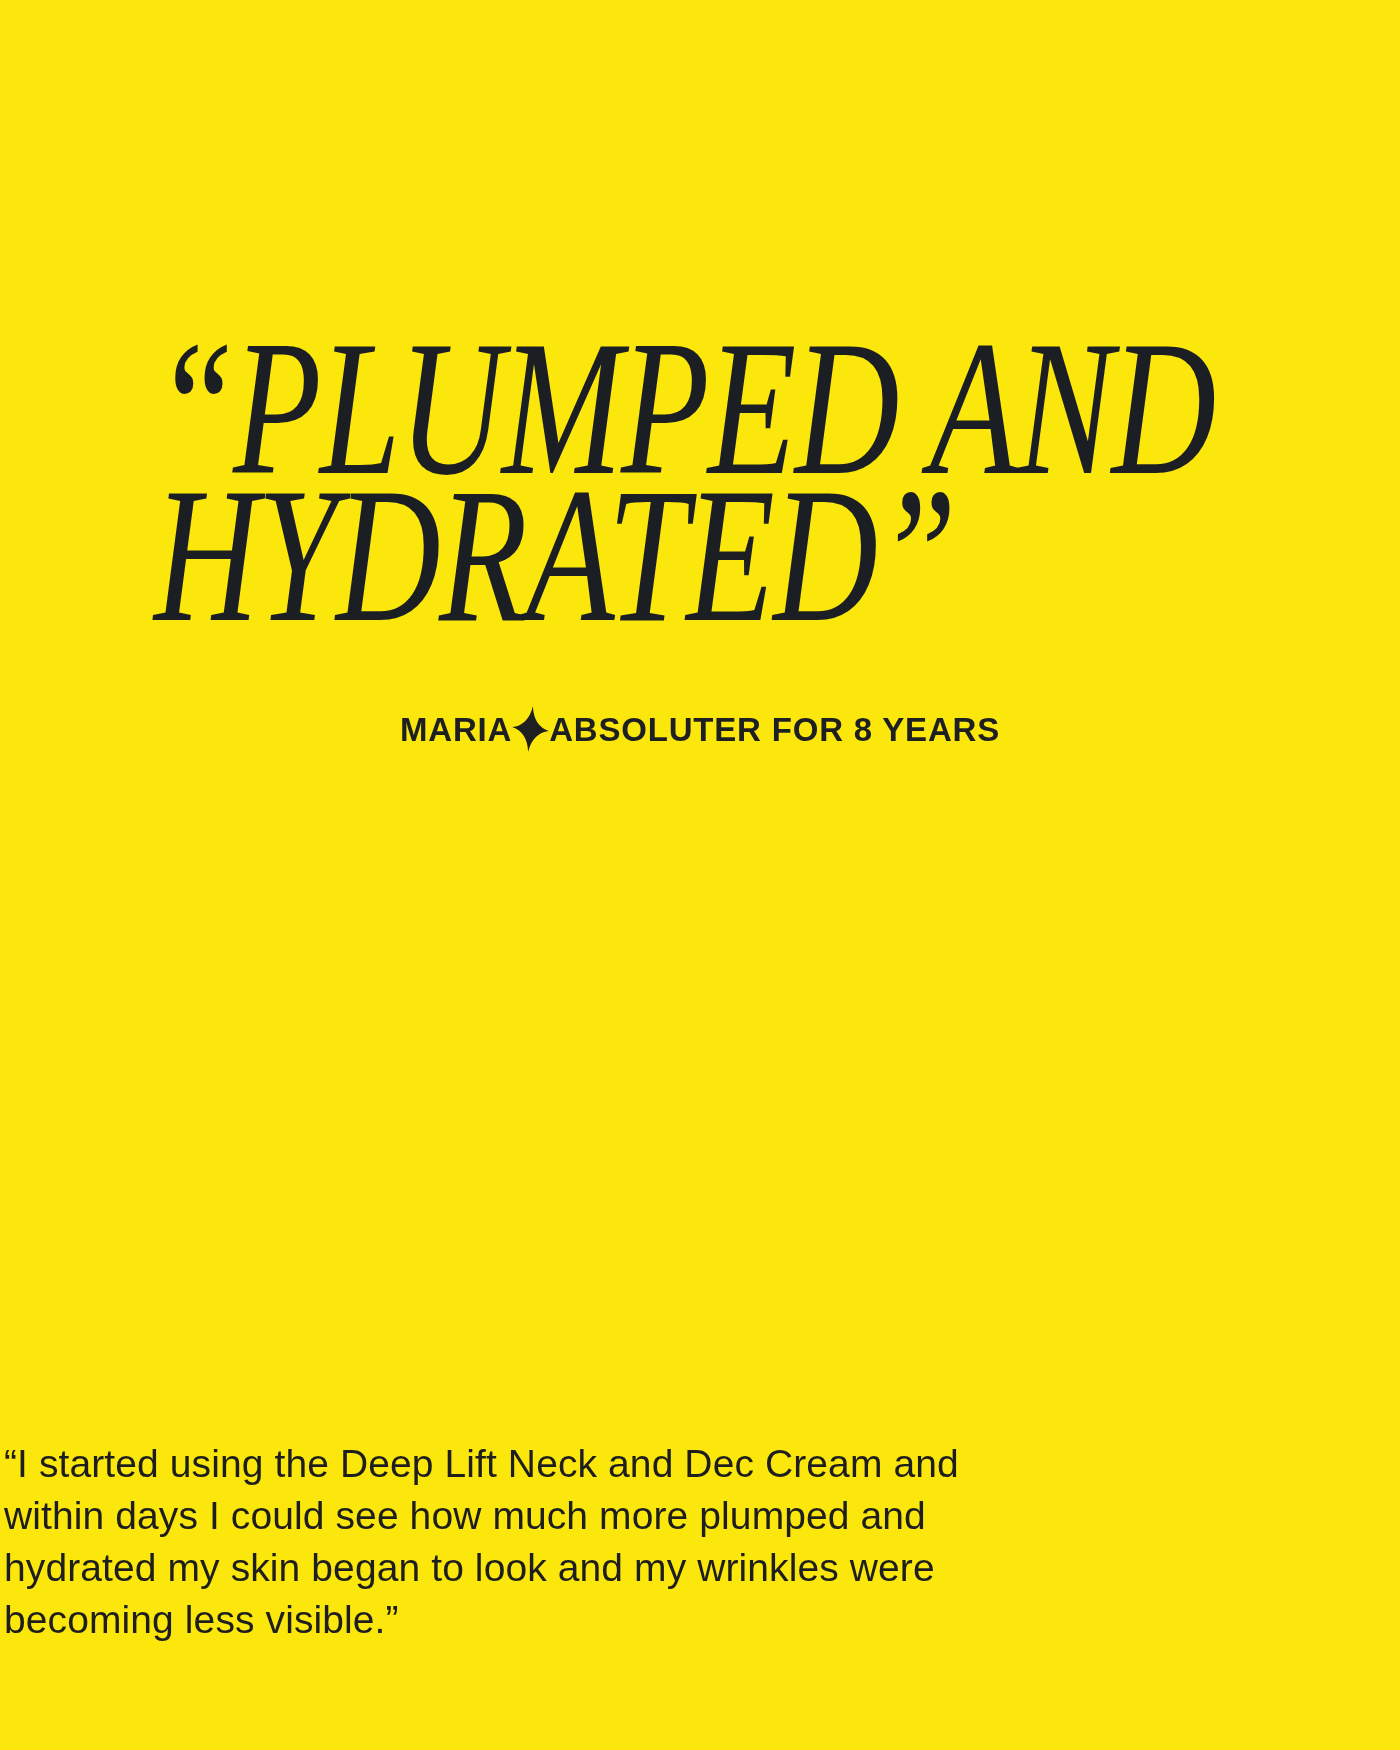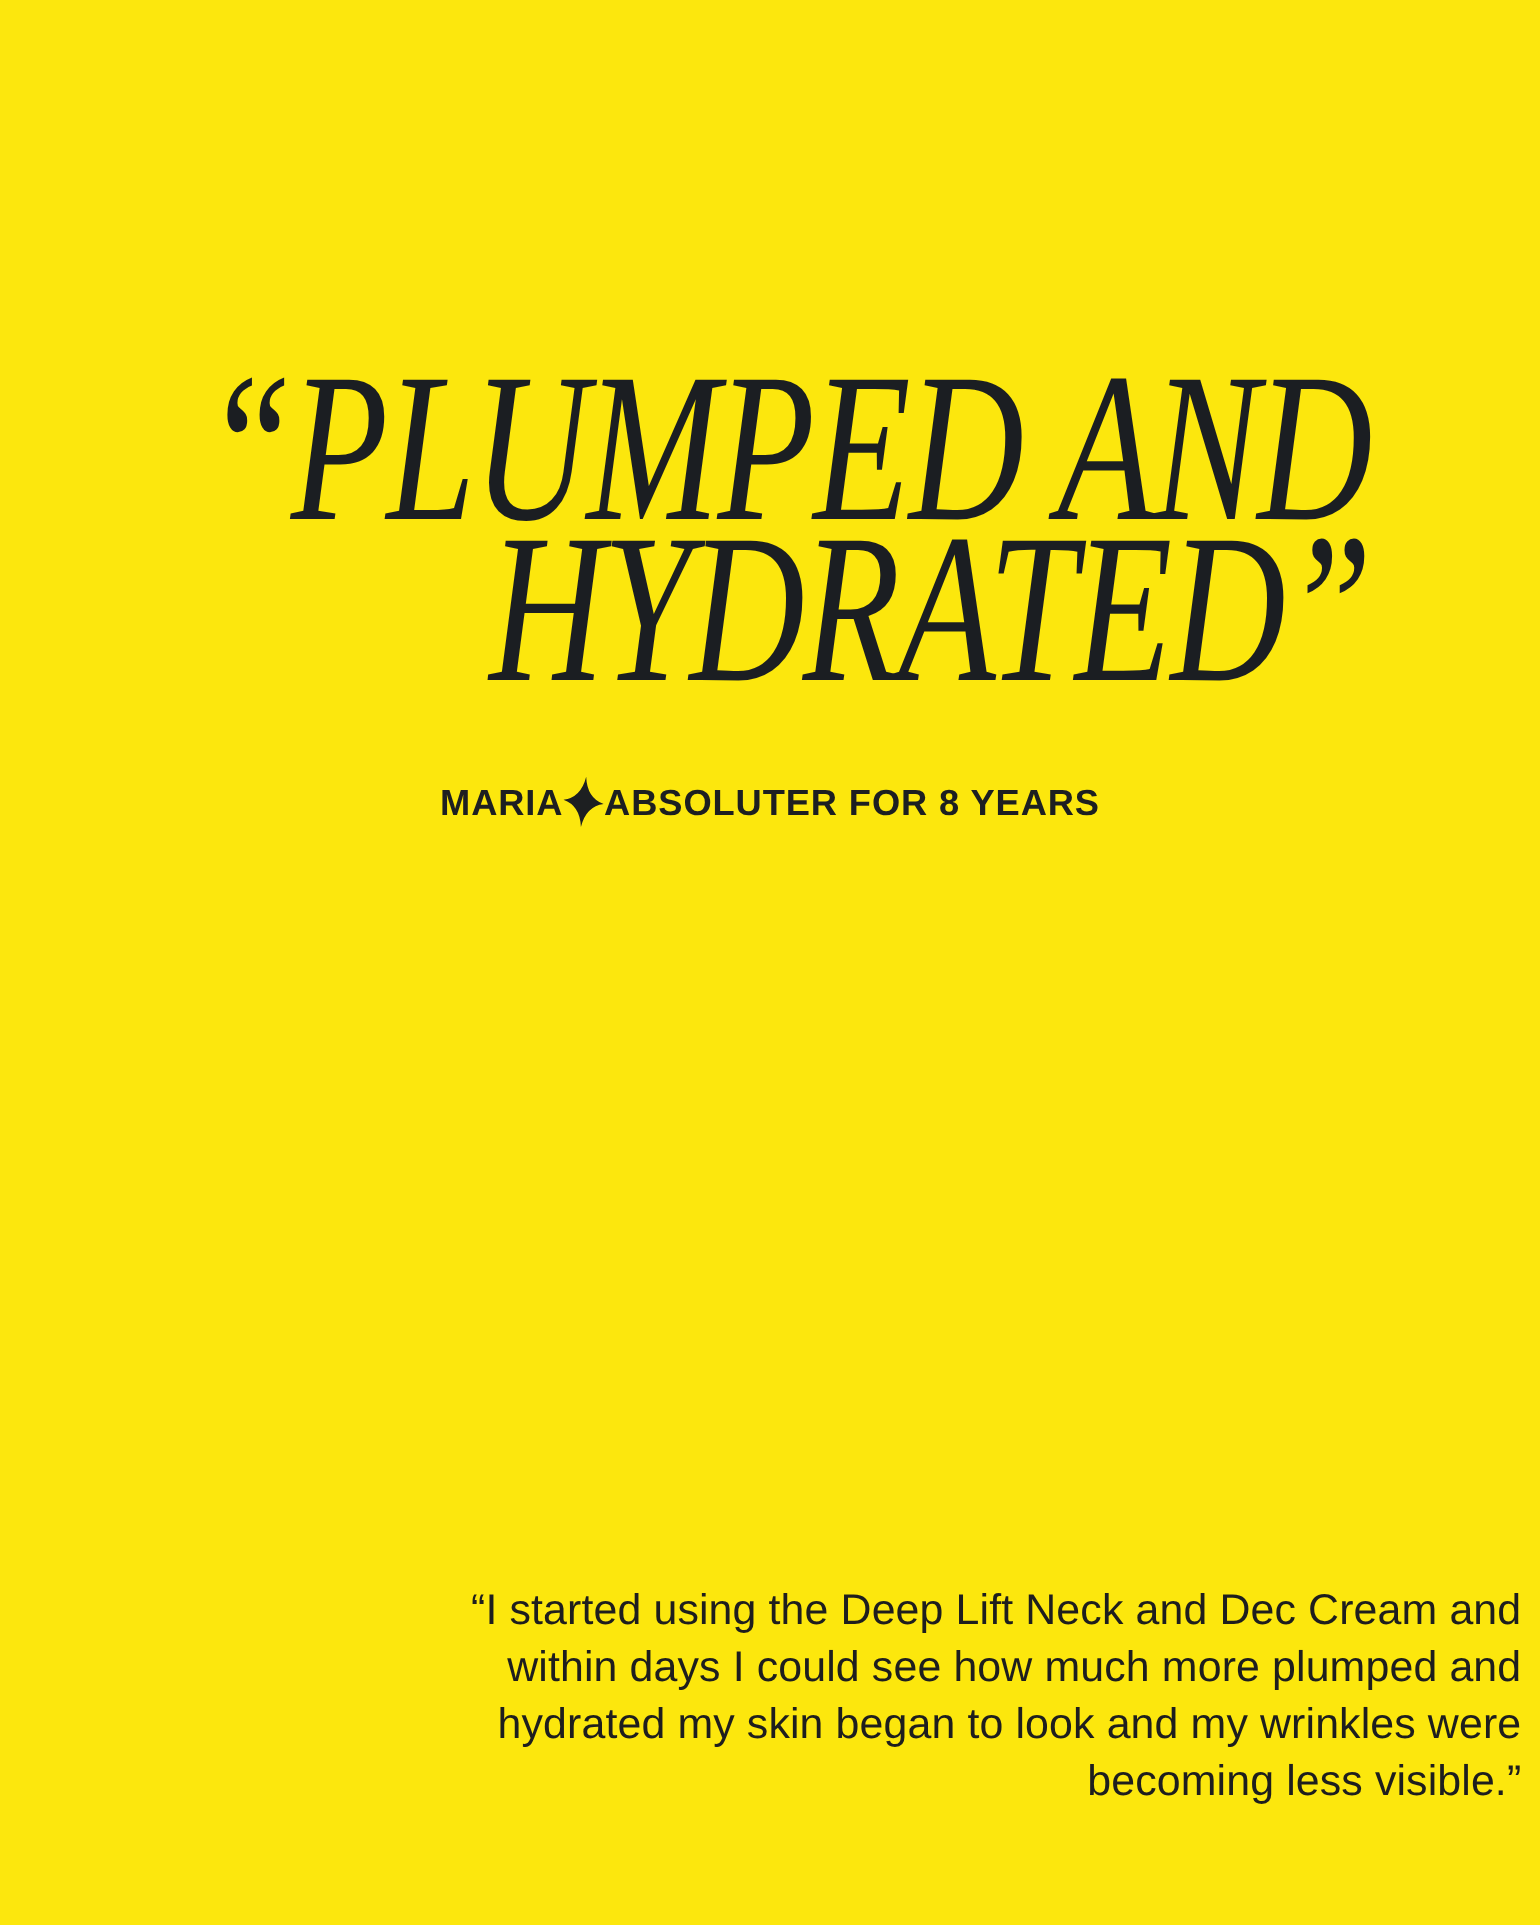--- a/index.html
+++ b/index.html
@@ -12,21 +12,21 @@
     background: #FCE70D;
     overflow: hidden;
     font-family: "Liberation Sans", sans-serif;
   }
   .page {
     position: relative;
     width: 1400px;
     height: 1272px;
     box-sizing: border-box;
     padding-top: 338px;
-    text-align: right;
+    text-align: left;
     color: #1B1E22;
   }
   .headline {
     margin: 0;
     font-family: "Liberation Serif", "DejaVu Serif", serif;
     font-style: italic;
     font-weight: 400;
     font-size: 186px;
     line-height: 141px;
     letter-spacing: -0.012em;
@@ -51,21 +51,21 @@
     line-height: 44px;
   }
   .attribution .star {
     width: 37px;
     height: 46px;
     transform: rotate(6deg);
     flex: 0 0 auto;
     margin-top: -2px;
   }
   .quote {
-    margin: 17px;
+    margin: 4px;
     margin-top: 686px;
     font-family: "Liberation Sans", sans-serif;
     font-weight: 400;
     font-size: 39px;
     line-height: 52px;
     letter-spacing: 0.1px;
     color: #1E1E1E;
   }
 </style>
 </head>

